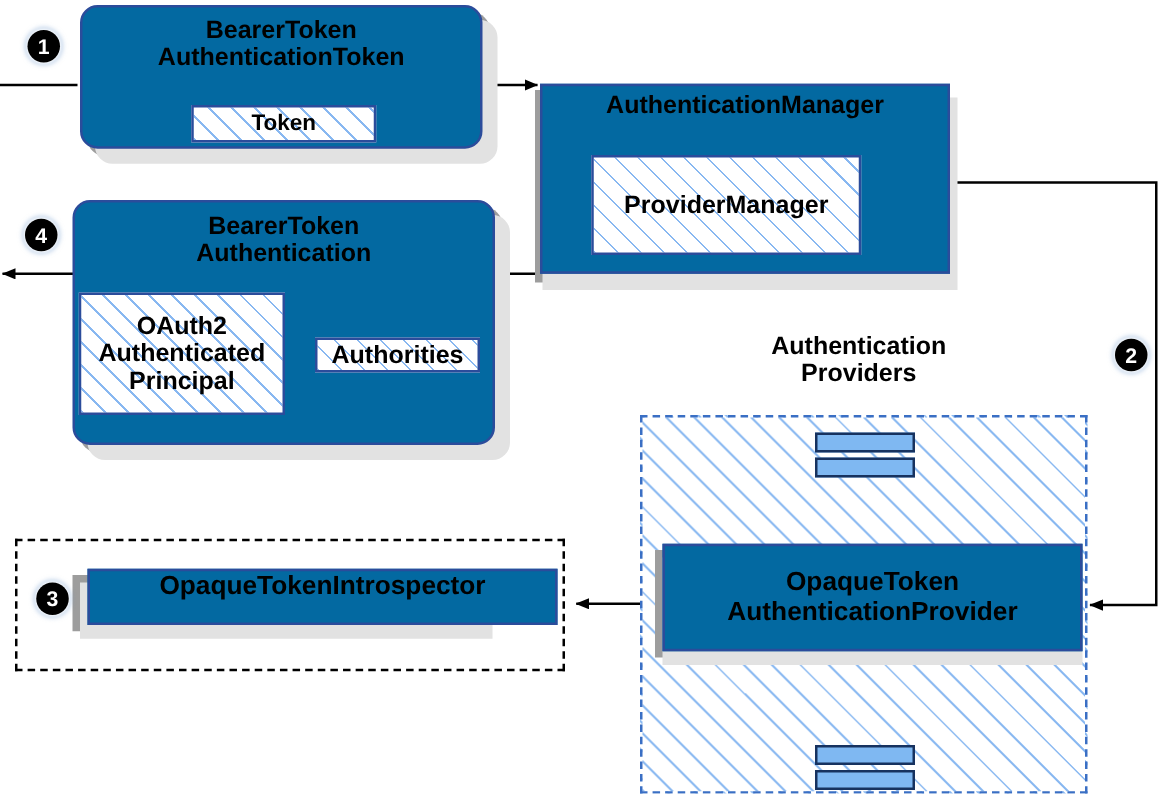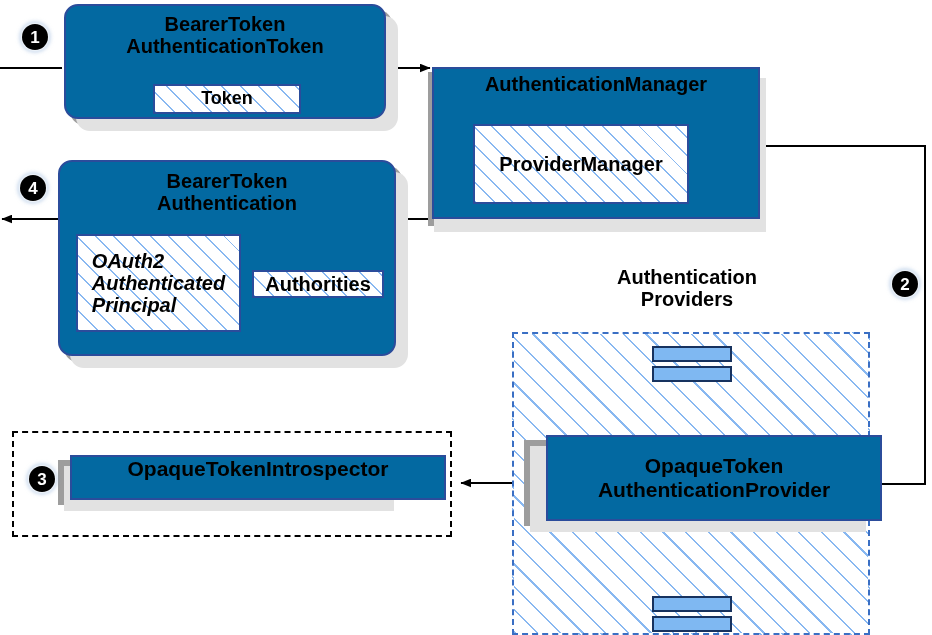--- a/index.html
+++ b/index.html
@@ -59,21 +59,21 @@
     background-color: #ffffff;
     background-image: repeating-linear-gradient(
         45deg,
         rgba(130,180,240,0.95) 0px,
         rgba(130,180,240,0.95) 1.4px,
         rgba(255,255,255,0) 1.4px,
         rgba(255,255,255,0) 13px);
     display: flex;
     align-items: center;
     justify-content: center;
-    text-align: left;
+    text-align: center;
     font-weight: bold;
     color: #000;
     line-height: 1.1;
     white-space: pre-line;
   }
 
   
   .region {
     position: absolute;
     box-sizing: border-box;
@@ -197,35 +197,35 @@
   <div class="node" style="left:432px; top:67px; width:328px; height:152px; font-size:20px; padding-top:4px;">
     <div class="title">AuthenticationManager</div>
     <div class="hatch" style="position:absolute; left:39px; top:55px; width:216px; height:80px; font-size:20px;">ProviderManager</div>
   </div>
 
   <div class="shadow-a rounded" style="left:64px; top:166px; width:338px; height:196px;"></div>
   <div class="shadow-b rounded" style="left:70px; top:172px; width:338px; height:196px;"></div>
   <div class="node rounded" style="left:58px; top:160px; width:338px; height:196px; font-size:20px; padding-top:8px;">
     <div class="title">BearerToken
 Authentication</div>
-    <div class="hatch" style="position:absolute; left:16px; top:72px; width:165px; height:98px; font-size:20px;font-style:italic;">OAuth2
+    <div class="hatch" style="position:absolute; left:3px; top:72px; width:165px; height:98px; font-size:20px;">OAuth2
 Authenticated
 Principal</div>
     <div class="hatch" style="position:absolute; left:192px; top:108px; width:132px; height:28px; font-size:20px;">Authorities</div>
   </div>
 
   <div class="shadow-a" style="left:58px; top:460px; width:330px; height:45px;"></div>
   <div class="shadow-b" style="left:64px; top:466px; width:330px; height:45px;"></div>
   <div class="node" style="left:70px; top:455px; width:376px; height:45px; font-size:21px; justify-content:flex-start;">
     <div class="title">OpaqueTokenIntrospector</div>
   </div>
 
   <div class="shadow-a" style="left:524px; top:440px; width:336px; height:86px;"></div>
   <div class="shadow-b" style="left:530px; top:446px; width:336px; height:86px;"></div>
-  <div class="node" style="left:530px; top:435px; width:336px; height:86px; font-size:21px; justify-content:center;margin-left:16px;">
+  <div class="node" style="left:530px; top:435px; width:336px; height:86px; font-size:21px; justify-content:center;">
     <div class="title">OpaqueToken
 AuthenticationProvider</div>
   </div>
 
   <div class="bar" style="left:652px; top:346px; width:80px; height:16px;"></div>
   <div class="bar" style="left:652px; top:366px; width:80px; height:16px;"></div>
   <div class="bar" style="left:652px; top:596px; width:80px; height:16px;"></div>
   <div class="bar" style="left:652px; top:616px; width:80px; height:16px;"></div>
 
   <div class="marker" style="left:22px; top:24px;">1</div>

